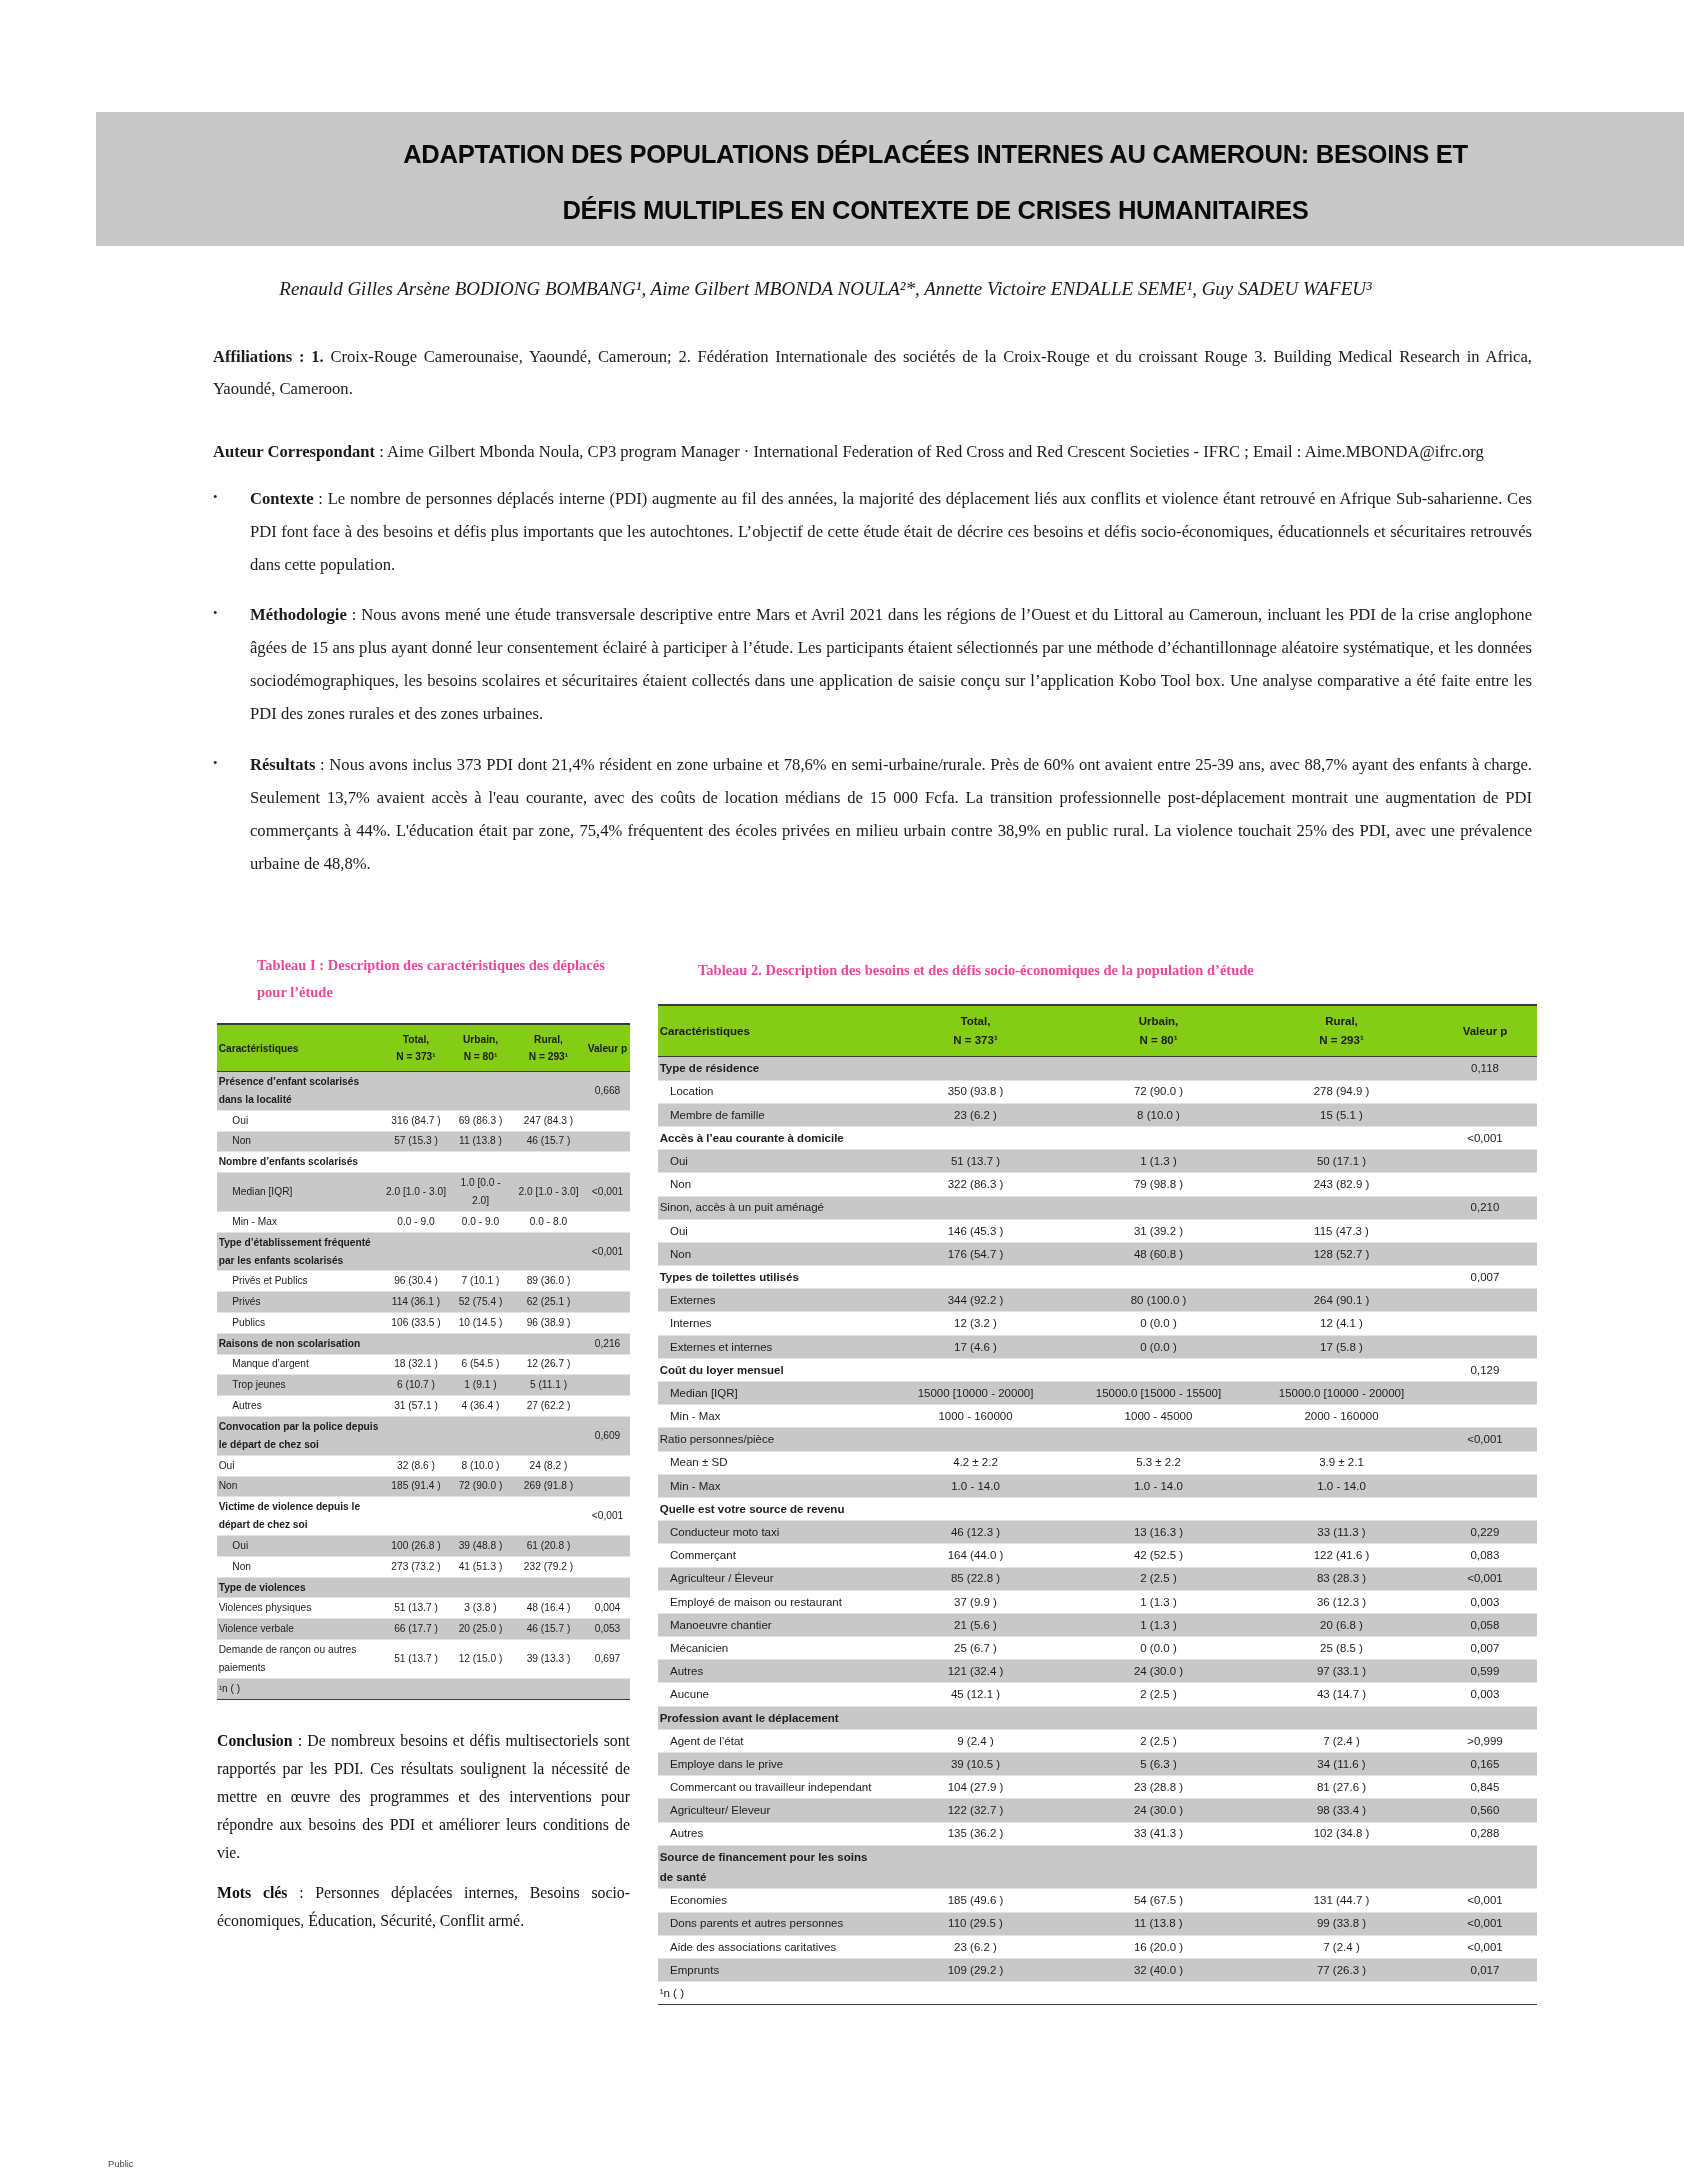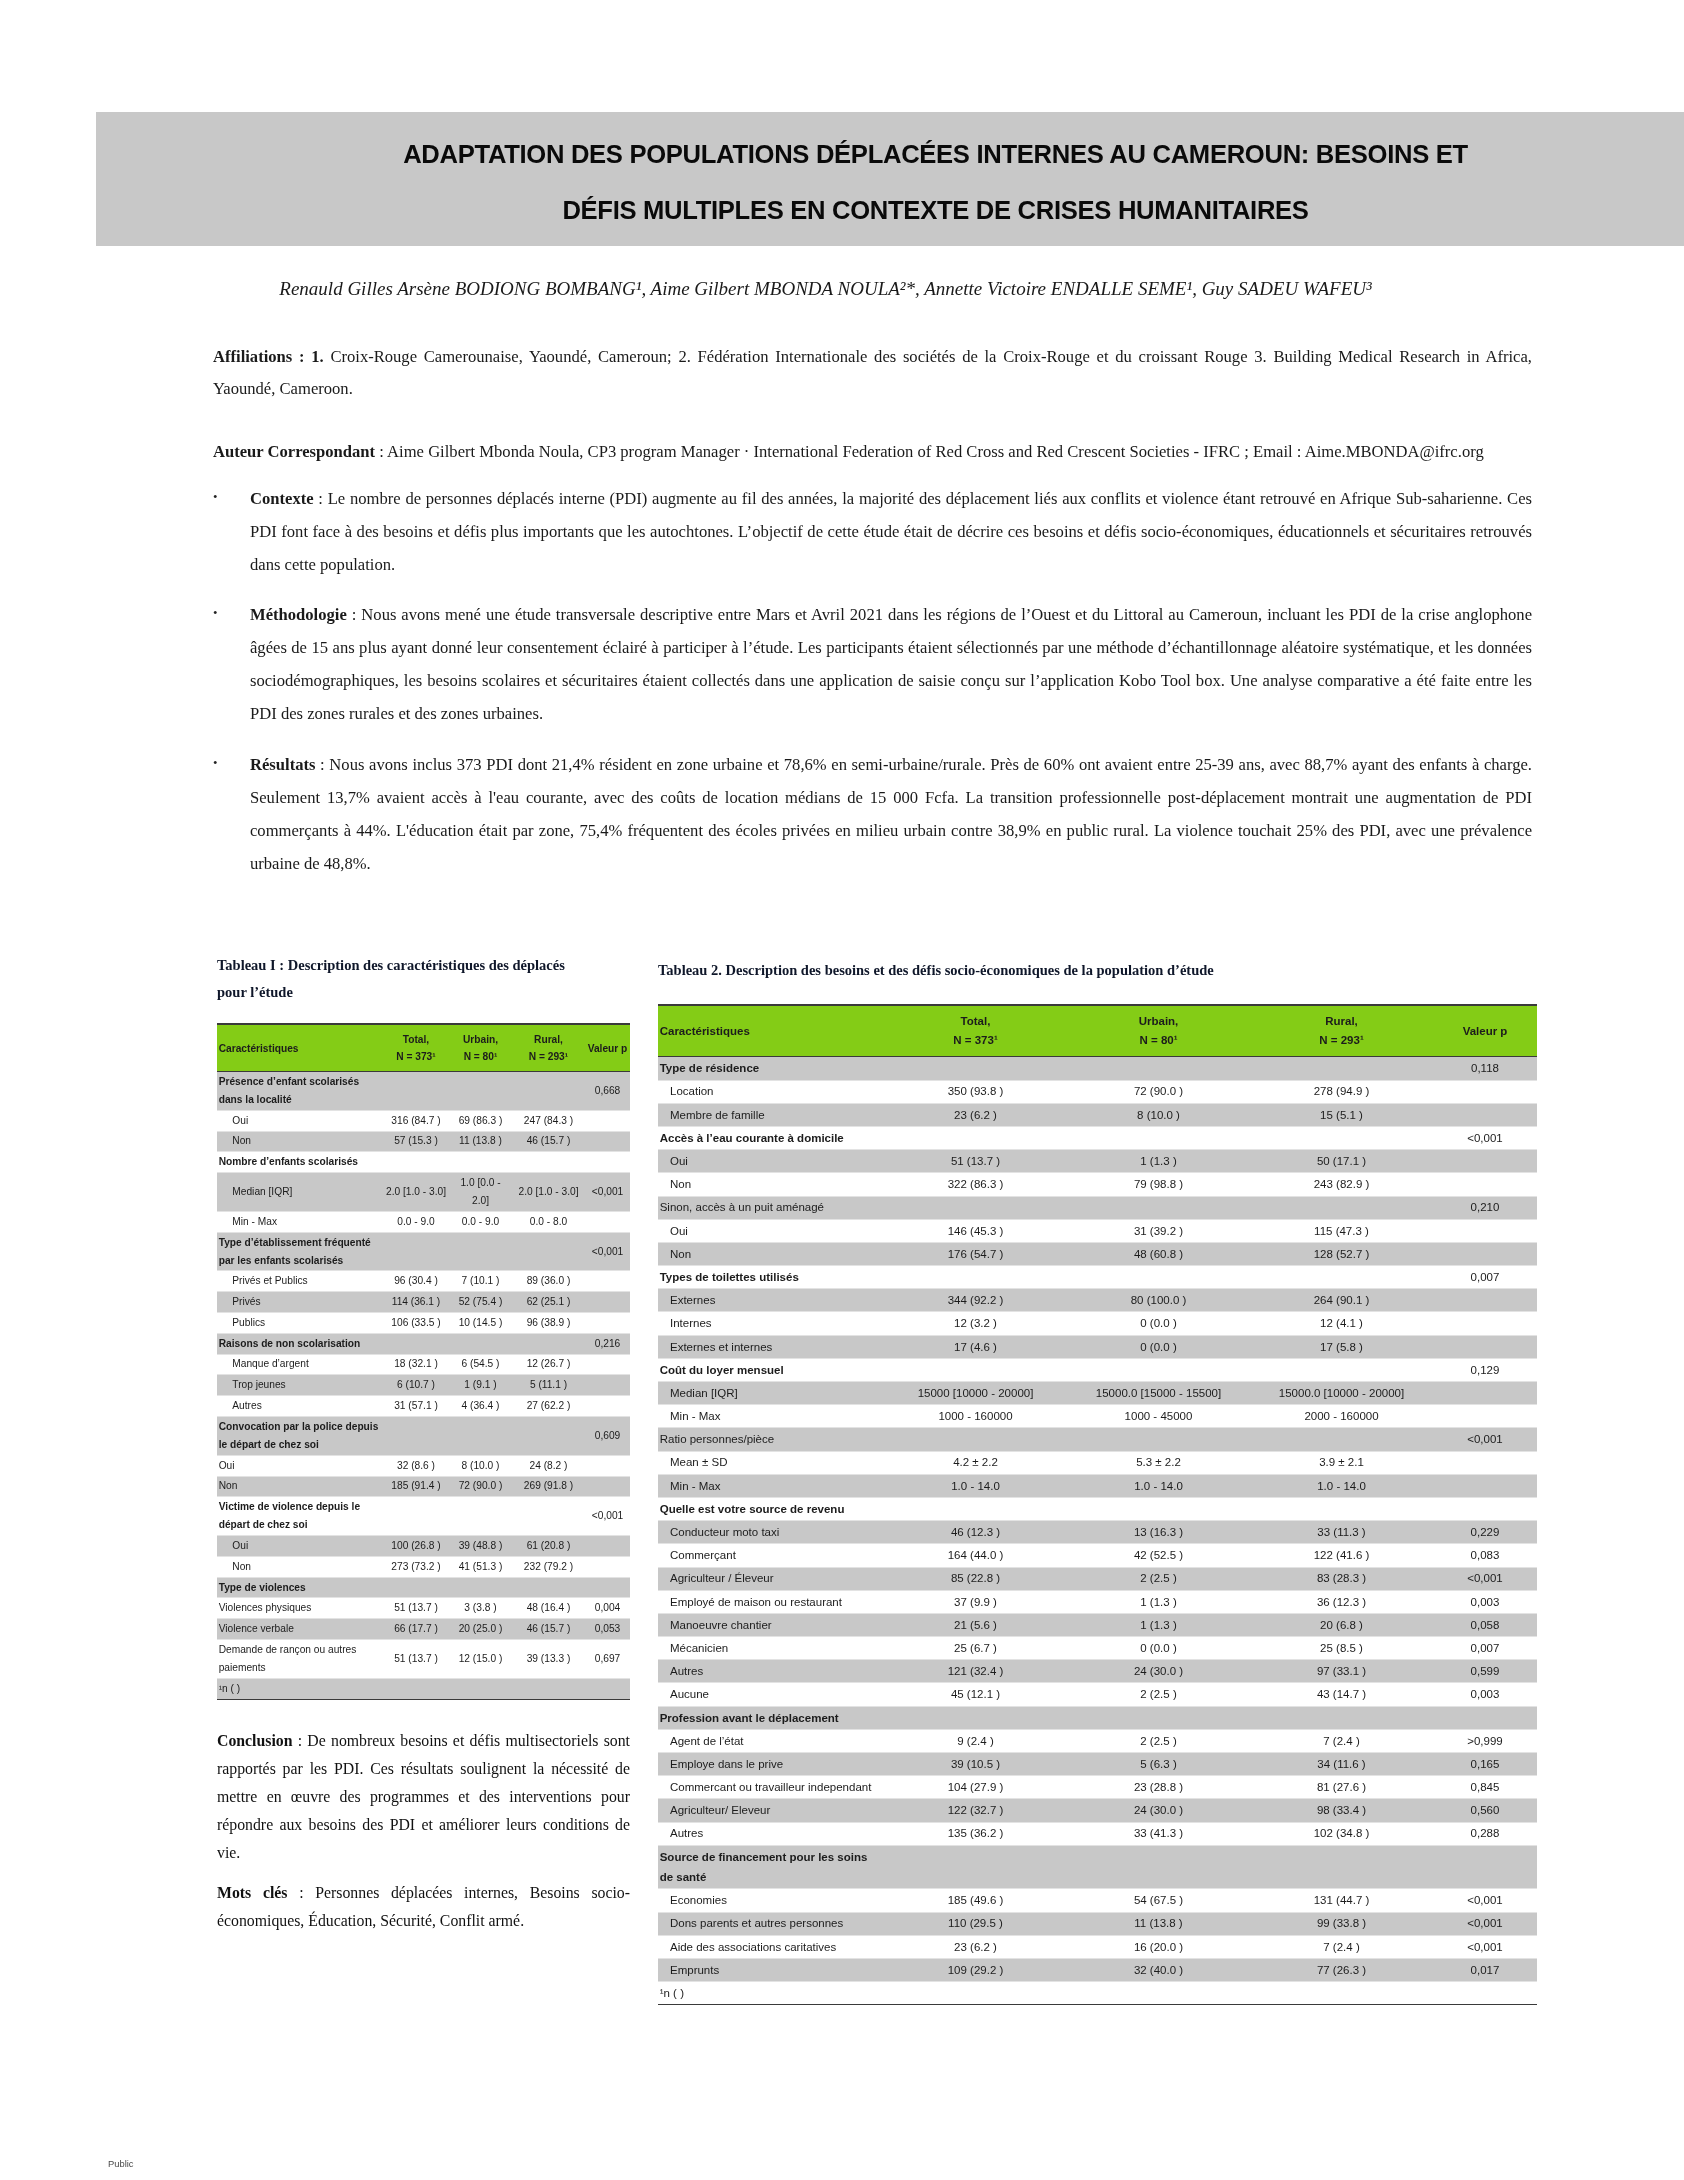--- a/index.html
+++ b/index.html
@@ -20,21 +20,21 @@
   .bullet{position:absolute;left:213px;width:1319px;}
   .bullet .marker{position:absolute;left:0;top:7.7px;font-size:12.8px;color:#222;}
   .bullet .para{margin:0 0 0 37px;font-size:16.6px;line-height:33px;text-align:justify;color:#1a1a1a;}
   #bullet-contexte{top:482px;}
   #bullet-methodologie{top:598px;}
   #bullet-resultats{top:748px;}
 
   
   #left-col{position:absolute;left:217px;top:952px;width:413px;}
   #right-col{position:absolute;left:658px;top:957px;width:879px;}
-  .tbl-title{font-weight:bold;font-size:14.5px;line-height:27px;color:#0f172a;}
+  .tbl-title{font-weight:bold;font-size:14.5px;line-height:27px;color:#ec4899;margin-left:40px;}
   #left-col .tbl-title{max-width:375px;}
 
   
   .ttable{font-family:"Liberation Sans",sans-serif;color:#1c1c1c;
     border-top:2.6px solid #3a3a3a;border-bottom:1.7px solid #3a3a3a;}
   #table1{margin-top:17px;font-size:10.2px;}
   #table2{margin-top:20.4px;font-size:11.5px;}
   .trow{display:grid;align-items:center;border-bottom:0.9px solid #e3e3e3;}
   #table1 .trow{grid-template-columns:166px 66px 63px 73px 1fr;min-height:18px;line-height:18px;}
   #table2 .trow{grid-template-columns:226px 183px 183px 183px 1fr;min-height:20.4px;line-height:20.4px;}

